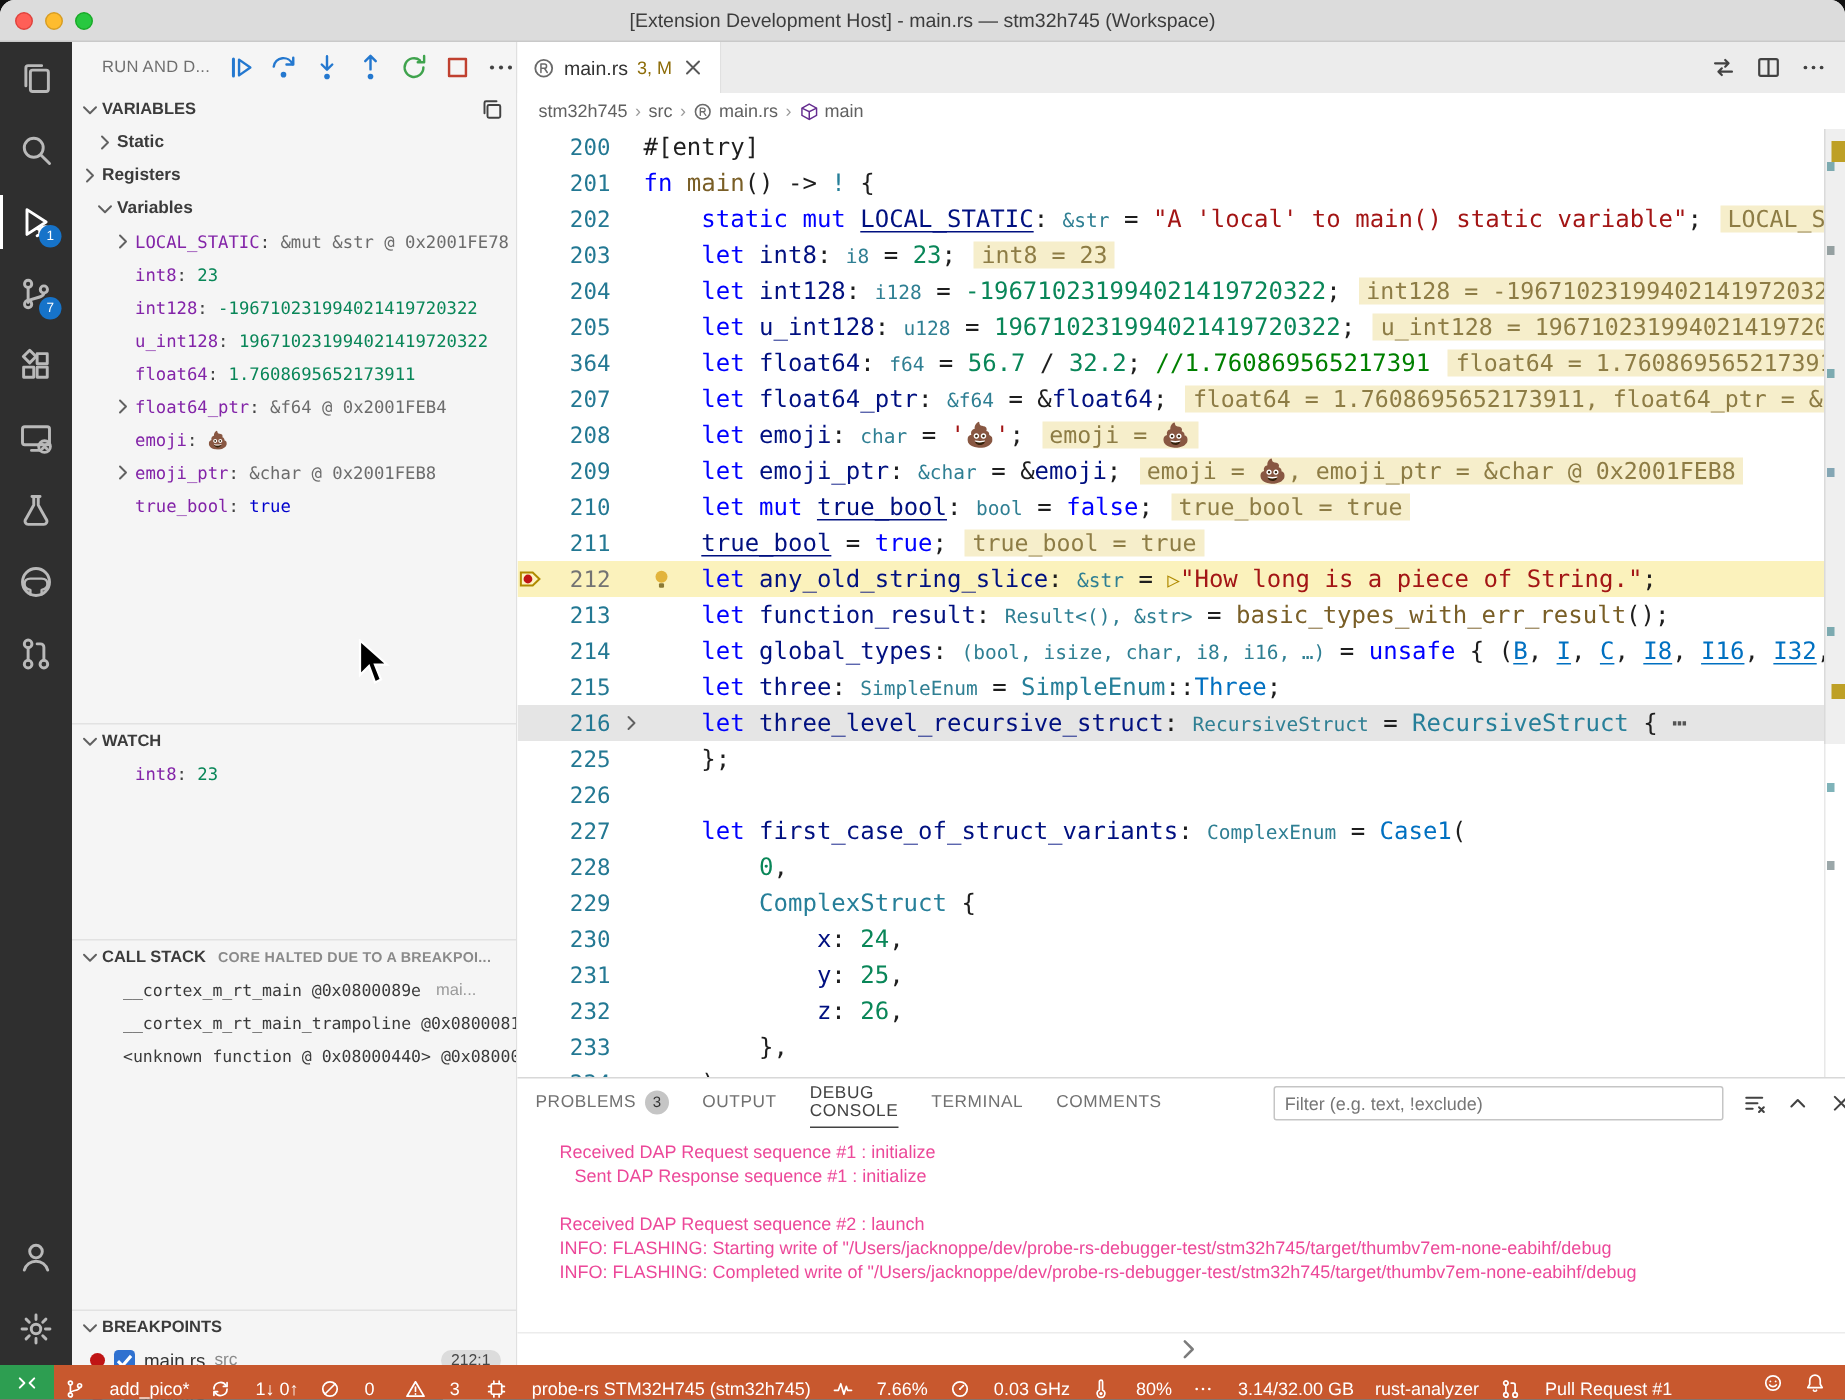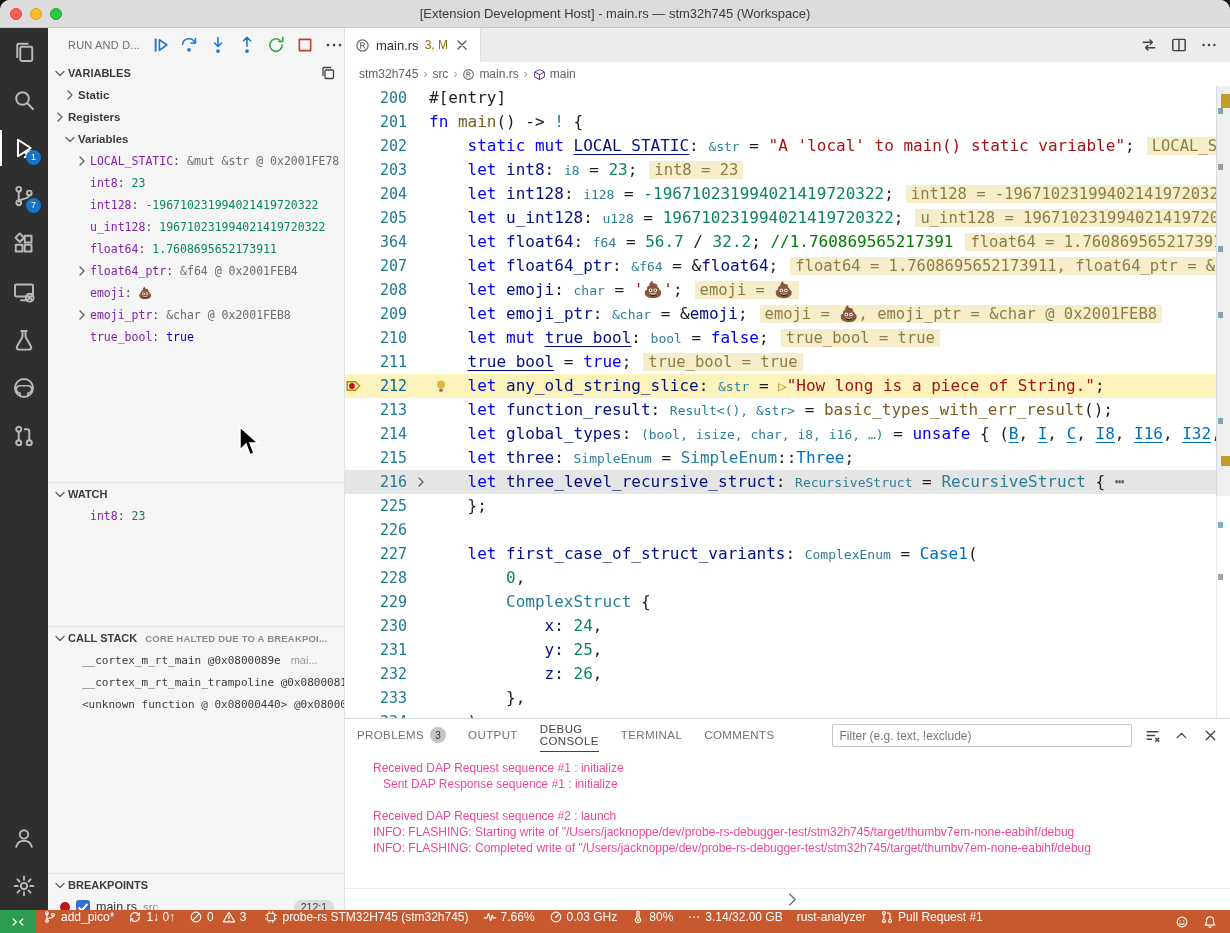--- a/index.html
+++ b/index.html
@@ -78,59 +78,59 @@
 
   
   .code{flex:1;position:relative;overflow:hidden;font-family:"DejaVu Sans Mono",monospace;font-size:16px;line-height:24px;background:#fff;}
   .code-line{display:flex;height:24px;position:relative;}
   .code-line.cur{background:#fbf2bc;}
   .code-line.sel{background:#e5e5e5;}
   .gutter{width:84px;flex:none;display:flex;align-items:center;position:relative;}
   .g-bp{width:18px;height:24px;flex:none;display:flex;align-items:center;justify-content:center;}
   .g-bp svg{width:15px;height:15px;}
   .g-num{flex:1;text-align:right;color:#237893;font-size:15px;padding-right:6px;}
-  .cur .g-num{color:#0369a1;}
+  .cur .g-num{color:#737373;}
   .g-fold{width:16px;flex:none;color:#616161;display:flex;align-items:center;position:relative;}
   .g-fold svg{width:14px;height:14px;}
   .mod-bar{position:absolute;left:-2px;top:3px;bottom:3px;width:3px;background:#2090d3;}
   .lc{white-space:pre;position:relative;color:#1e1e1e;}
   .tk-kw{color:#0000ff;} .tk-ty{color:#267f99;} .tk-var{color:#001080;} .tk-num{color:#098658;}
   .tk-str{color:#a31515;} .tk-com{color:#008000;} .tk-fn{color:#795e26;} .tk-pl{color:#1e1e1e;}
   .tk-en{color:#0070c1;}
   .tk-ul{color:#001080;text-decoration:underline;text-underline-offset:3px;}
   .tk-us{color:#0070c1;text-decoration:underline;text-underline-offset:3px;}
   .tk-th{color:#2f7f93;font-size:13px;}
   .tk-deco{color:#b08b00;font-size:14px;}
   .tk-fold{color:#555;font-weight:bold;}
   .hint{background:#f6eecb;color:#8d7c45;margin-left:12px;padding:0 5px;font-size:15.5px;white-space:pre;}
   .bulb{position:absolute;left:4px;top:3px;width:16px;height:16px;}
   .ruler{position:absolute;top:0;right:0;width:14px;bottom:0;border-left:1px solid #e8e8e8;background:#fff;}
   .rmark{position:absolute;}
   .sb-slider{position:absolute;top:0;right:0;width:14px;height:410px;background:rgba(100,100,100,0.10);}
 
   
   .panel{height:192px;flex:none;border-top:1px solid #d8d8d8;background:#fff;display:flex;flex-direction:column;}
-  .panel-tabs{height:33px;display:flex;align-items:center;padding:0 12px;gap:11px;flex:none;}
+  .panel-tabs{height:33px;display:flex;align-items:center;padding:0 12px;gap:28px;flex:none;}
   .ptab{font-size:11.5px;letter-spacing:.4px;color:#717171;display:flex;align-items:center;gap:6px;height:100%;cursor:pointer;border-bottom:1.5px solid transparent;}
   .ptab.active{color:#424242;border-bottom-color:#424242;}
   .ptab-badge{background:#c5c5c5;color:#333;border-radius:50%;width:16px;height:16px;font-size:10px;display:flex;align-items:center;justify-content:center;}
   .panel-right{margin-left:auto;display:flex;align-items:center;gap:12px;padding-left:47px;}
   .filter-box{width:300px;height:23px;border:1px solid #c5c5c5;border-radius:2px;background:#fff;font-size:12px;color:#333;padding:0 6px;font-family:"Liberation Sans",sans-serif;}
   .filter-box::placeholder{color:#767676;}
   .p-ic{width:17px;height:17px;color:#424242;cursor:pointer;}
   .console{flex:1;overflow:hidden;font-family:Liberation Sans, sans-serif;font-size:12px;line-height:16px;color:#ec4899;padding:8px 0 0 28px;white-space:pre;}
   .console .blank{height:16px;}
   .prompt-row{height:22px;border-top:1px solid #ececec;display:flex;align-items:center;padding-left:10px;color:#7c7c7c;flex:none;}
   .prompt-row svg{width:14px;height:14px;}
 
   
   .statusbar{height:23px;background:#c8582e;display:flex;align-items:center;color:#fff;font-size:12px;flex:none;}
   .remote-block{width:36px;height:100%;background:#2d9e51;display:flex;align-items:center;justify-content:center;flex:none;cursor:pointer;}
   .remote-block svg{width:14px;height:14px;}
-  .sb-item{display:flex;align-items:flex-start;gap:4px;padding:0 7px;height:100%;cursor:pointer;white-space:nowrap;}
+  .sb-item{display:flex;align-items:flex-end;gap:16px;padding:0 7px;height:100%;cursor:pointer;white-space:nowrap;}
   .sb-item svg{width:14px;height:14px;}
   .sb-right{margin-left:auto;display:flex;align-items:center;padding-right:6px;}
 
   .cursor-arrow{position:absolute;left:238px;top:426px;width:22px;height:32px;z-index:99;pointer-events:none;}
 </style>
 </head>
 <body>
 
 <div class="window">
 

